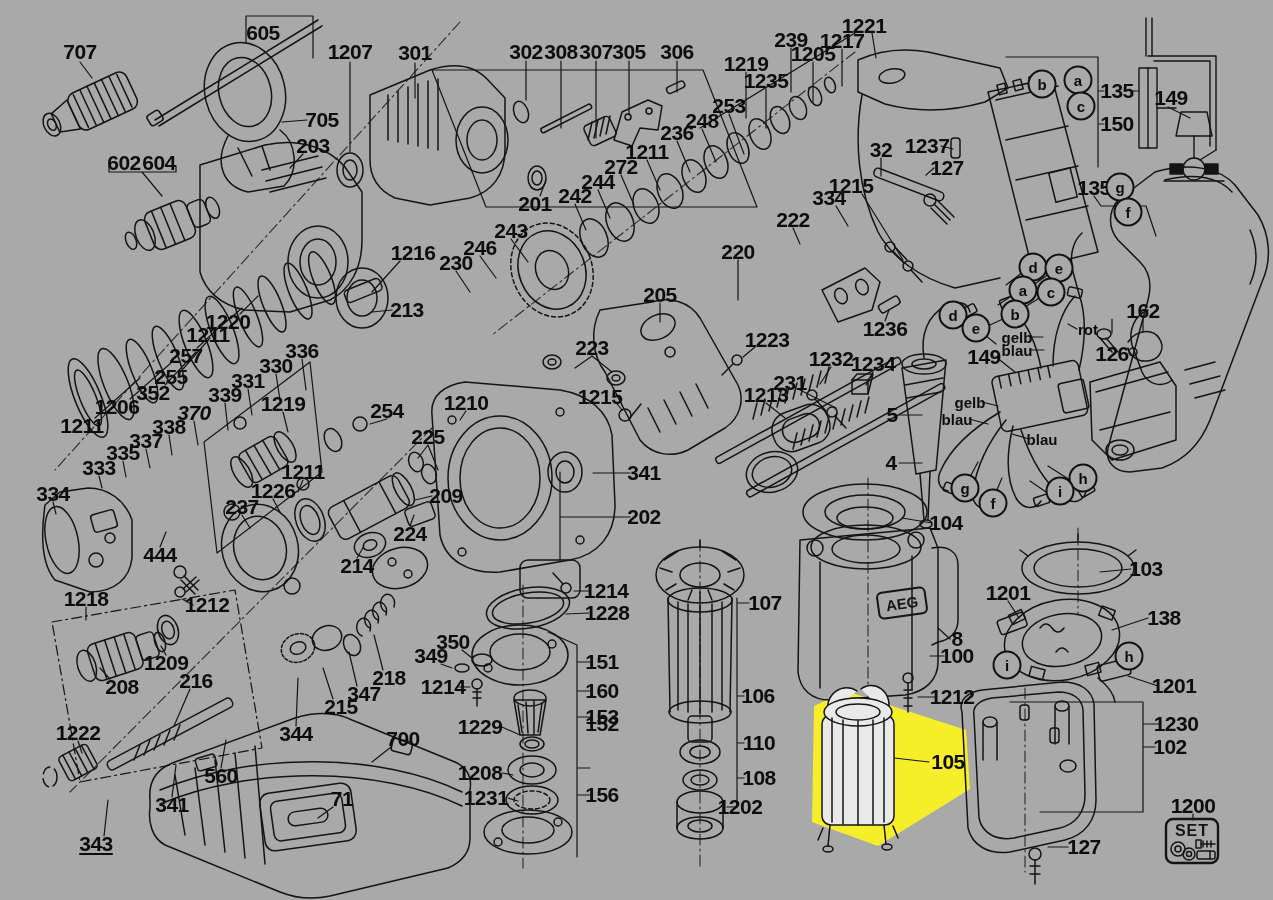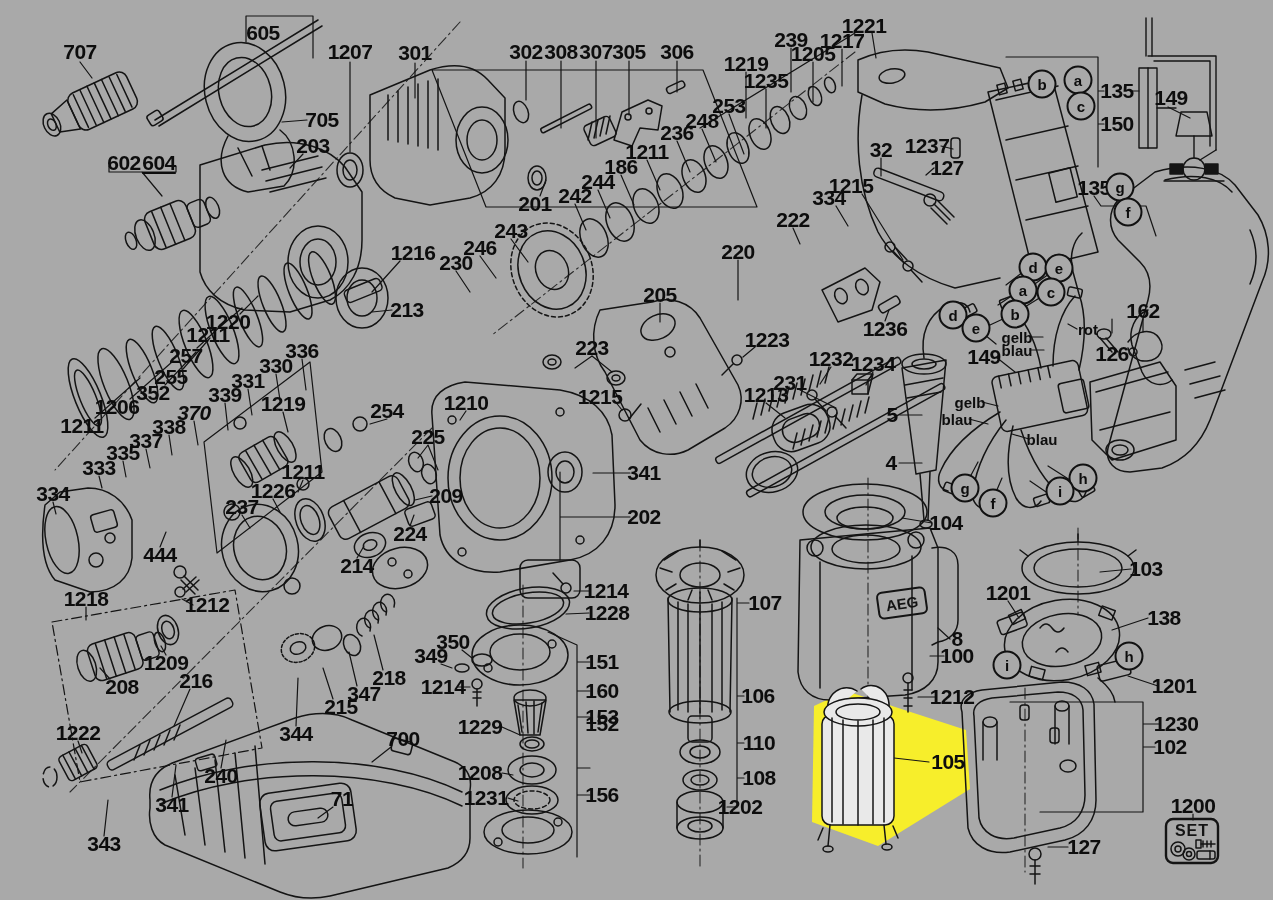--- a/index.html
+++ b/index.html
@@ -521,40 +521,40 @@
 </svg>
 
 <div id="labels-layer">
       <div class="plabel" style="left: 80px; top: 52px;">707</div>
       <div class="plabel" style="left: 263px; top: 33px;">605</div>
       <div class="plabel" style="left: 350px; top: 52px;">1207</div>
       <div class="plabel" style="left: 415px; top: 53px;">301</div>
       <div class="plabel" style="left: 322px; top: 120px;">705</div>
       <div class="plabel" style="left: 313px; top: 146px;">203</div>
       <div class="plabel" style="left: 124px; top: 163px;">602</div>
-      <div class="plabel" style="left: 159px; top: 163px; text-decoration: underline;">604</div>
+      <div class="plabel" style="left: 159px; top: 163px;">604</div>
       <div class="plabel" style="left: 413px; top: 253px;">1216</div>
       <div class="plabel" style="left: 407px; top: 310px;">213</div>
       <div class="plabel" style="left: 228px; top: 322px;">1220</div>
       <div class="plabel" style="left: 208px; top: 335px;">1211</div>
       <div class="plabel" style="left: 186px; top: 356px;">257</div>
       <div class="plabel" style="left: 171px; top: 377px;">255</div>
       <div class="plabel" style="left: 153px; top: 393px;">352</div>
       <div class="plabel" style="left: 117px; top: 407px;">1206</div>
       <div class="plabel" style="left: 82px; top: 426px;">1211</div>
       <div class="plabel" style="left: 526px; top: 52px;">302</div>
       <div class="plabel" style="left: 561px; top: 52px;">308</div>
       <div class="plabel" style="left: 596px; top: 52px;">307</div>
       <div class="plabel" style="left: 629px; top: 52px;">305</div>
       <div class="plabel" style="left: 677px; top: 52px;">306</div>
       <div class="plabel" style="left: 729px; top: 106px;">253</div>
       <div class="plabel" style="left: 702px; top: 121px;">248</div>
       <div class="plabel" style="left: 677px; top: 133px;">236</div>
       <div class="plabel" style="left: 647px; top: 152px;">1211</div>
-      <div class="plabel" style="left: 621px; top: 167px;">186</div>
+      <div class="plabel" style="left: 621px; top: 167px;">272</div>
       <div class="plabel" style="left: 598px; top: 182px;">244</div>
       <div class="plabel" style="left: 575px; top: 196px;">242</div>
       <div class="plabel" style="left: 535px; top: 204px;">201</div>
       <div class="plabel" style="left: 511px; top: 231px;">243</div>
       <div class="plabel" style="left: 480px; top: 248px;">246</div>
       <div class="plabel" style="left: 456px; top: 263px;">230</div>
       <div class="plabel" style="left: 660px; top: 295px;">205</div>
       <div class="plabel" style="left: 864px; top: 26px;">1221</div>
       <div class="plabel" style="left: 791px; top: 40px;">239</div>
       <div class="plabel" style="left: 842px; top: 41px;">1217</div>
@@ -610,23 +610,23 @@
       <div class="plabel" style="left: 357px; top: 566px;">214</div>
       <div class="plabel" style="left: 946px; top: 523px;">104</div>
       <div class="plabel" style="left: 1146px; top: 569px;">103</div>
       <div class="plabel" style="left: 86px; top: 599px;">1218</div>
       <div class="plabel" style="left: 207px; top: 605px;">1212</div>
       <div class="plabel" style="left: 166px; top: 663px;">1209</div>
       <div class="plabel" style="left: 122px; top: 687px;">208</div>
       <div class="plabel" style="left: 196px; top: 681px;">216</div>
       <div class="plabel" style="left: 78px; top: 733px; text-align: right;">1222</div>
       <div class="plabel" style="left: 296px; top: 734px;">344</div>
-      <div class="plabel" style="left: 221px; top: 776px;">240</div>
+      <div class="plabel" style="left: 221px; top: 776px;">560</div>
       <div class="plabel" style="left: 172px; top: 805px;">341</div>
-      <div class="plabel" style="left: 104px; top: 844px;">343</div>
+      <div class="plabel" style="left: 96px; top: 844px; text-decoration: underline;">343</div>
       <div class="plabel" style="left: 341px; top: 707px;">215</div>
       <div class="plabel" style="left: 364px; top: 694px;">347</div>
       <div class="plabel" style="left: 389px; top: 678px;">218</div>
       <div class="plabel" style="left: 403px; top: 739px;">700</div>
       <div class="plabel" style="left: 342px; top: 799px;">71</div>
       <div class="plabel" style="left: 453px; top: 642px;">350</div>
       <div class="plabel" style="left: 431px; top: 656px;">349</div>
       <div class="plabel" style="left: 443px; top: 687px;">1214</div>
       <div class="plabel" style="left: 480px; top: 727px;">1229</div>
       <div class="plabel" style="left: 480px; top: 773px;">1208</div>

